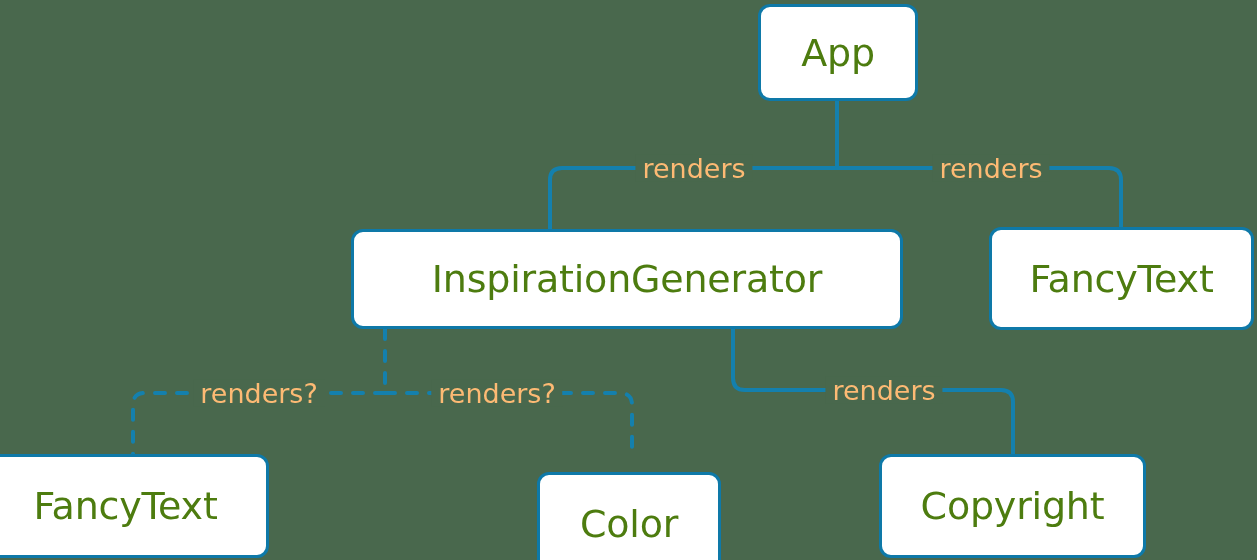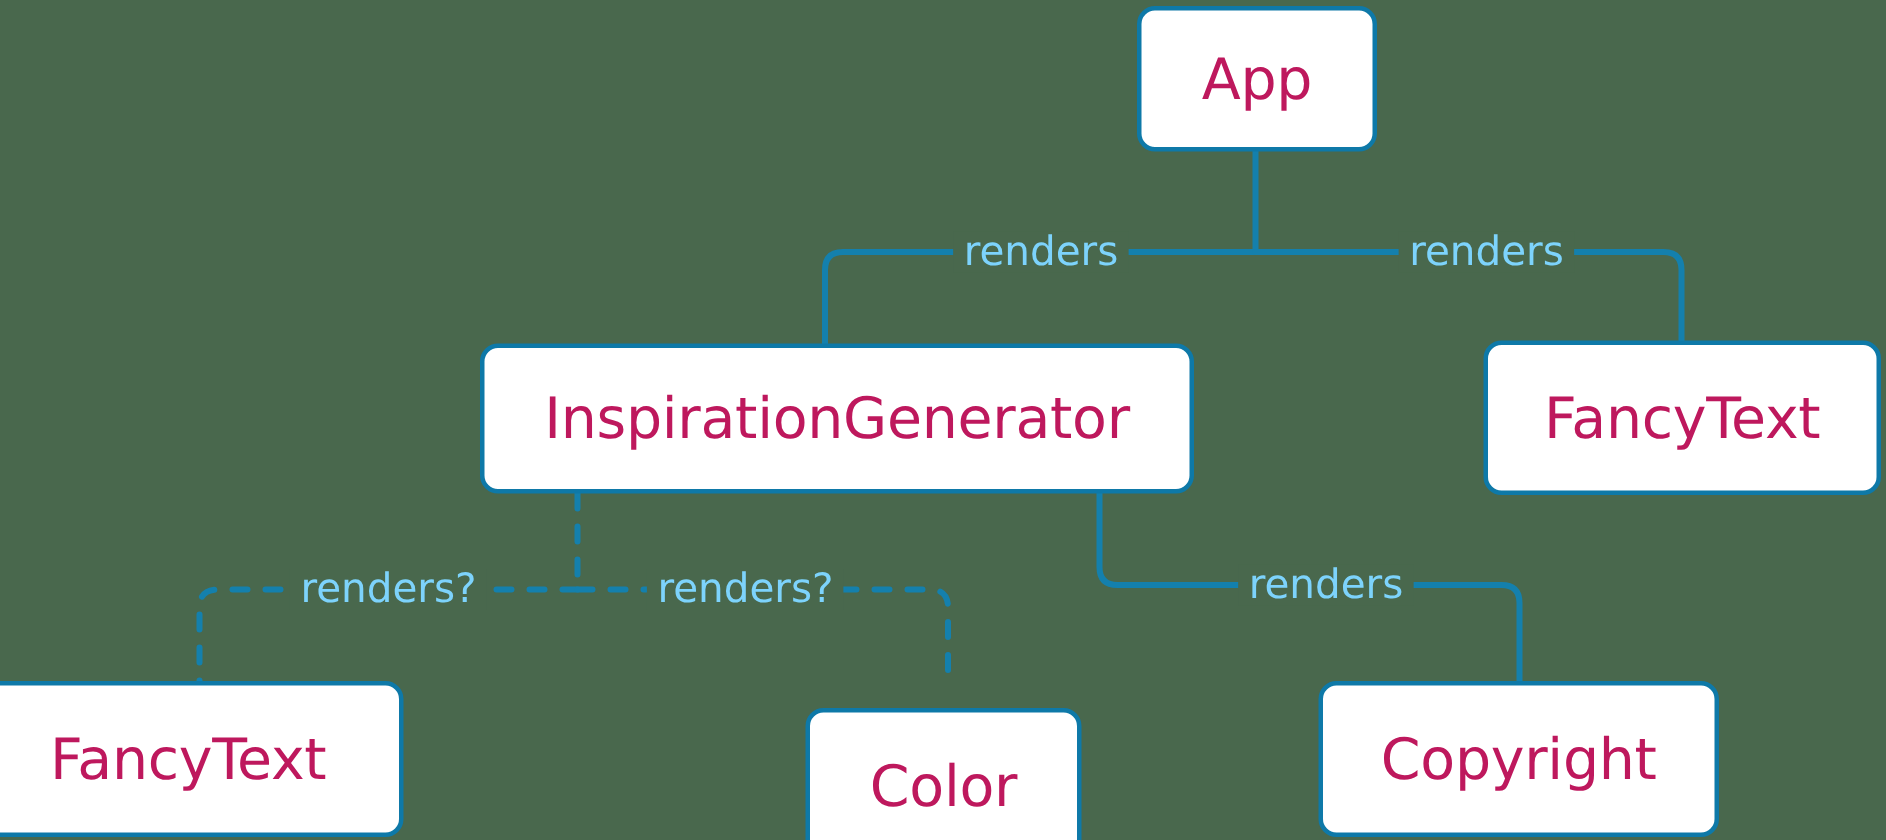--- a/index.html
+++ b/index.html
@@ -26,41 +26,41 @@
     position: absolute;
     background: #ffffff;
     border: 3px solid #0e79a8;
     border-radius: 12px;
     display: flex;
     align-items: center;
     justify-content: center;
     box-sizing: border-box;
   }
   .node-label {
-    color: #be185d;
+    color: #4d7c0f;
     font-size: 38px;
     font-weight: 400;
     letter-spacing: -0.2px;
     line-height: 1;
     white-space: nowrap;
     text-align: right;
   }
   .edge-label {
     position: absolute;
-    color: #7dd3fc;
+    color: #fdba74;
     font-size: 27px;
     font-weight: 500;
     white-space: nowrap;
     transform: translate(-50%, -50%);
     background: #49684d;
     padding: 0 7px;
     line-height: 1;
   }
   #node-app       { left: 758px;  top: 4px;   width: 160px; height: 97px; }
-  #node-inspgen   { left: 320px;  top: 229px; width: 476px; height: 100px; }
+  #node-inspgen   { left: 351px;  top: 229px; width: 552px; height: 100px; }
   #node-fancy-top { left: 989px;  top: 227px; width: 265px; height: 103px; }
   #node-fancy-bot { left: -18px;  top: 454px; width: 287px; height: 104px; }
   #node-color     { left: 537px;  top: 472px; width: 184px; height: 103px; }
   #node-copyright { left: 879px;  top: 454px; width: 267px; height: 104px; }
 
   #label-renders-left   { left: 694px;  top: 168px; }
   #label-renders-right  { left: 991px;  top: 168px; }
   #label-renders-q-left { left: 259px;  top: 393px; }
   #label-renders-q-right{ left: 497px;  top: 393px; }
   #label-renders-bottom { left: 884px;  top: 390px; }

